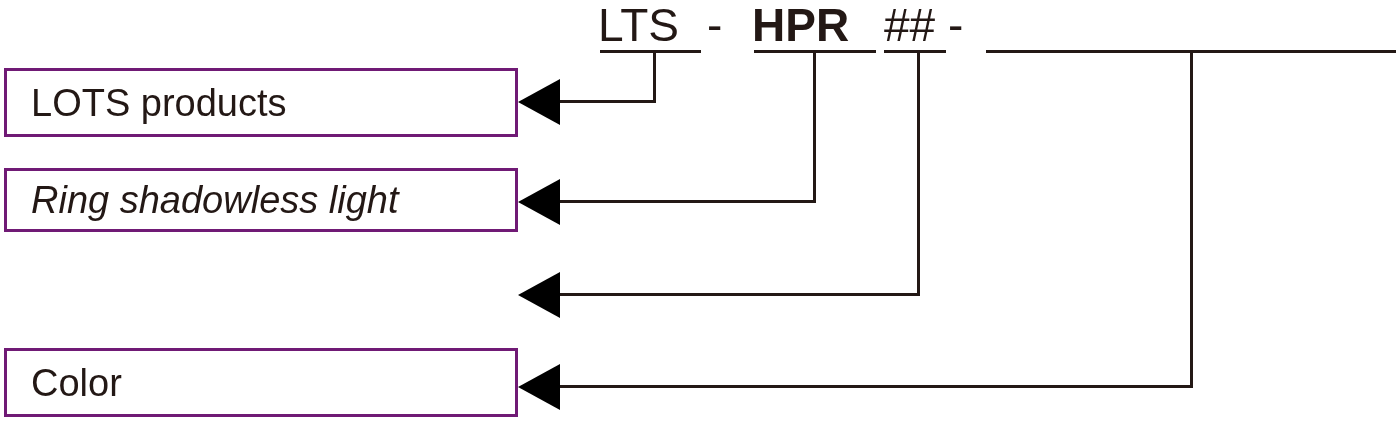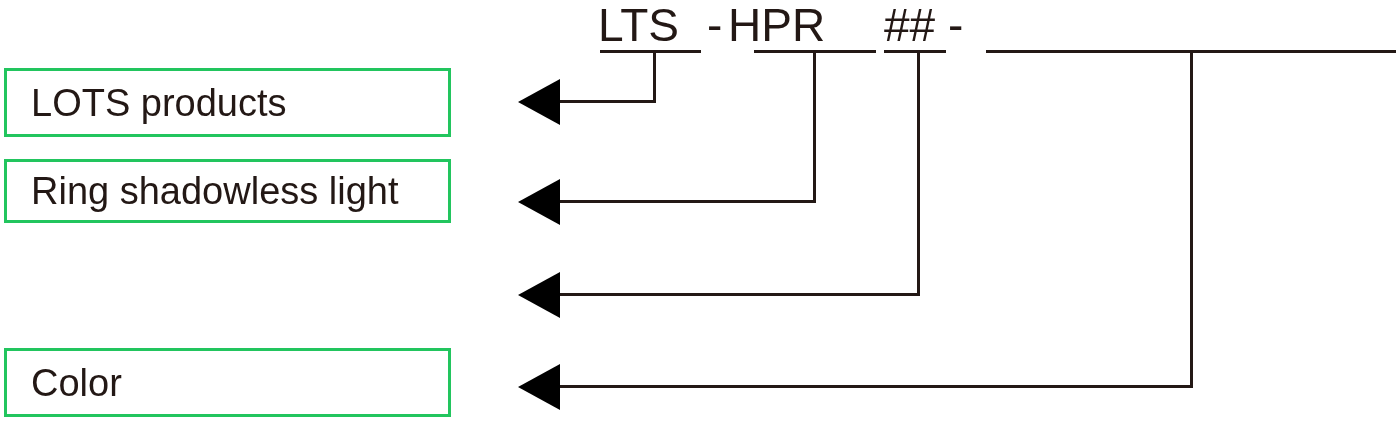--- a/index.html
+++ b/index.html
@@ -29,58 +29,58 @@
     position: absolute;
     top: 2px;
     white-space: pre;
     font-size: 46px;
     line-height: 46px;
     color: #231815;
     font-family: "Liberation Sans", sans-serif;
   }
   .code-seg-1 { left: 598px; }
   .code-dash-1 { left: 707px; }
-  .code-seg-2 { left: 728px; }
+  .code-seg-2 { left: 752px; font-weight: bold; }
   .code-seg-3 { left: 884px; }
   .code-dash-2 { left: 948px; }
   .code-seg-4 { left: 984px; }
 
   
   .seg-underline {
     position: absolute;
     height: 3px;
     background: #231815;
     top: 50px;
   }
   .ul-1 { left: 600px;  width: 101px; }
   .ul-2 { left: 754px;  width: 122px; }
   .ul-3 { left: 884px;  width: 62px;  }
   .ul-4 { left: 986px;  width: 410px; }
 
   
   .label-box {
     position: absolute;
     left: 4px;
-    width: 447px;
+    width: 514px;
     box-sizing: border-box;
-    border: 3px solid #22c55e;
+    border: 3px solid #701a75;
     background: #ffffff;
     display: flex;
     align-items: center;
   }
   .label-text {
     font-size: 38px;
     line-height: 38px;
     color: #231815;
     padding-left: 24px;
     white-space: pre;
     font-family: "Liberation Sans", sans-serif;
   }
   .box-1 { top: 68px;  height: 69px; }
-  .box-2 { top: 159px; height: 64px; }
+  .box-2 { top: 168px; height: 64px; font-style: italic; }
   .box-3 { top: 262px; height: 69px; }
   .box-4 { top: 348px; height: 69px; }
 
   
   .leader-v {
     position: absolute;
     width: 3px;
     background: #231815;
   }
   .leader-h {

